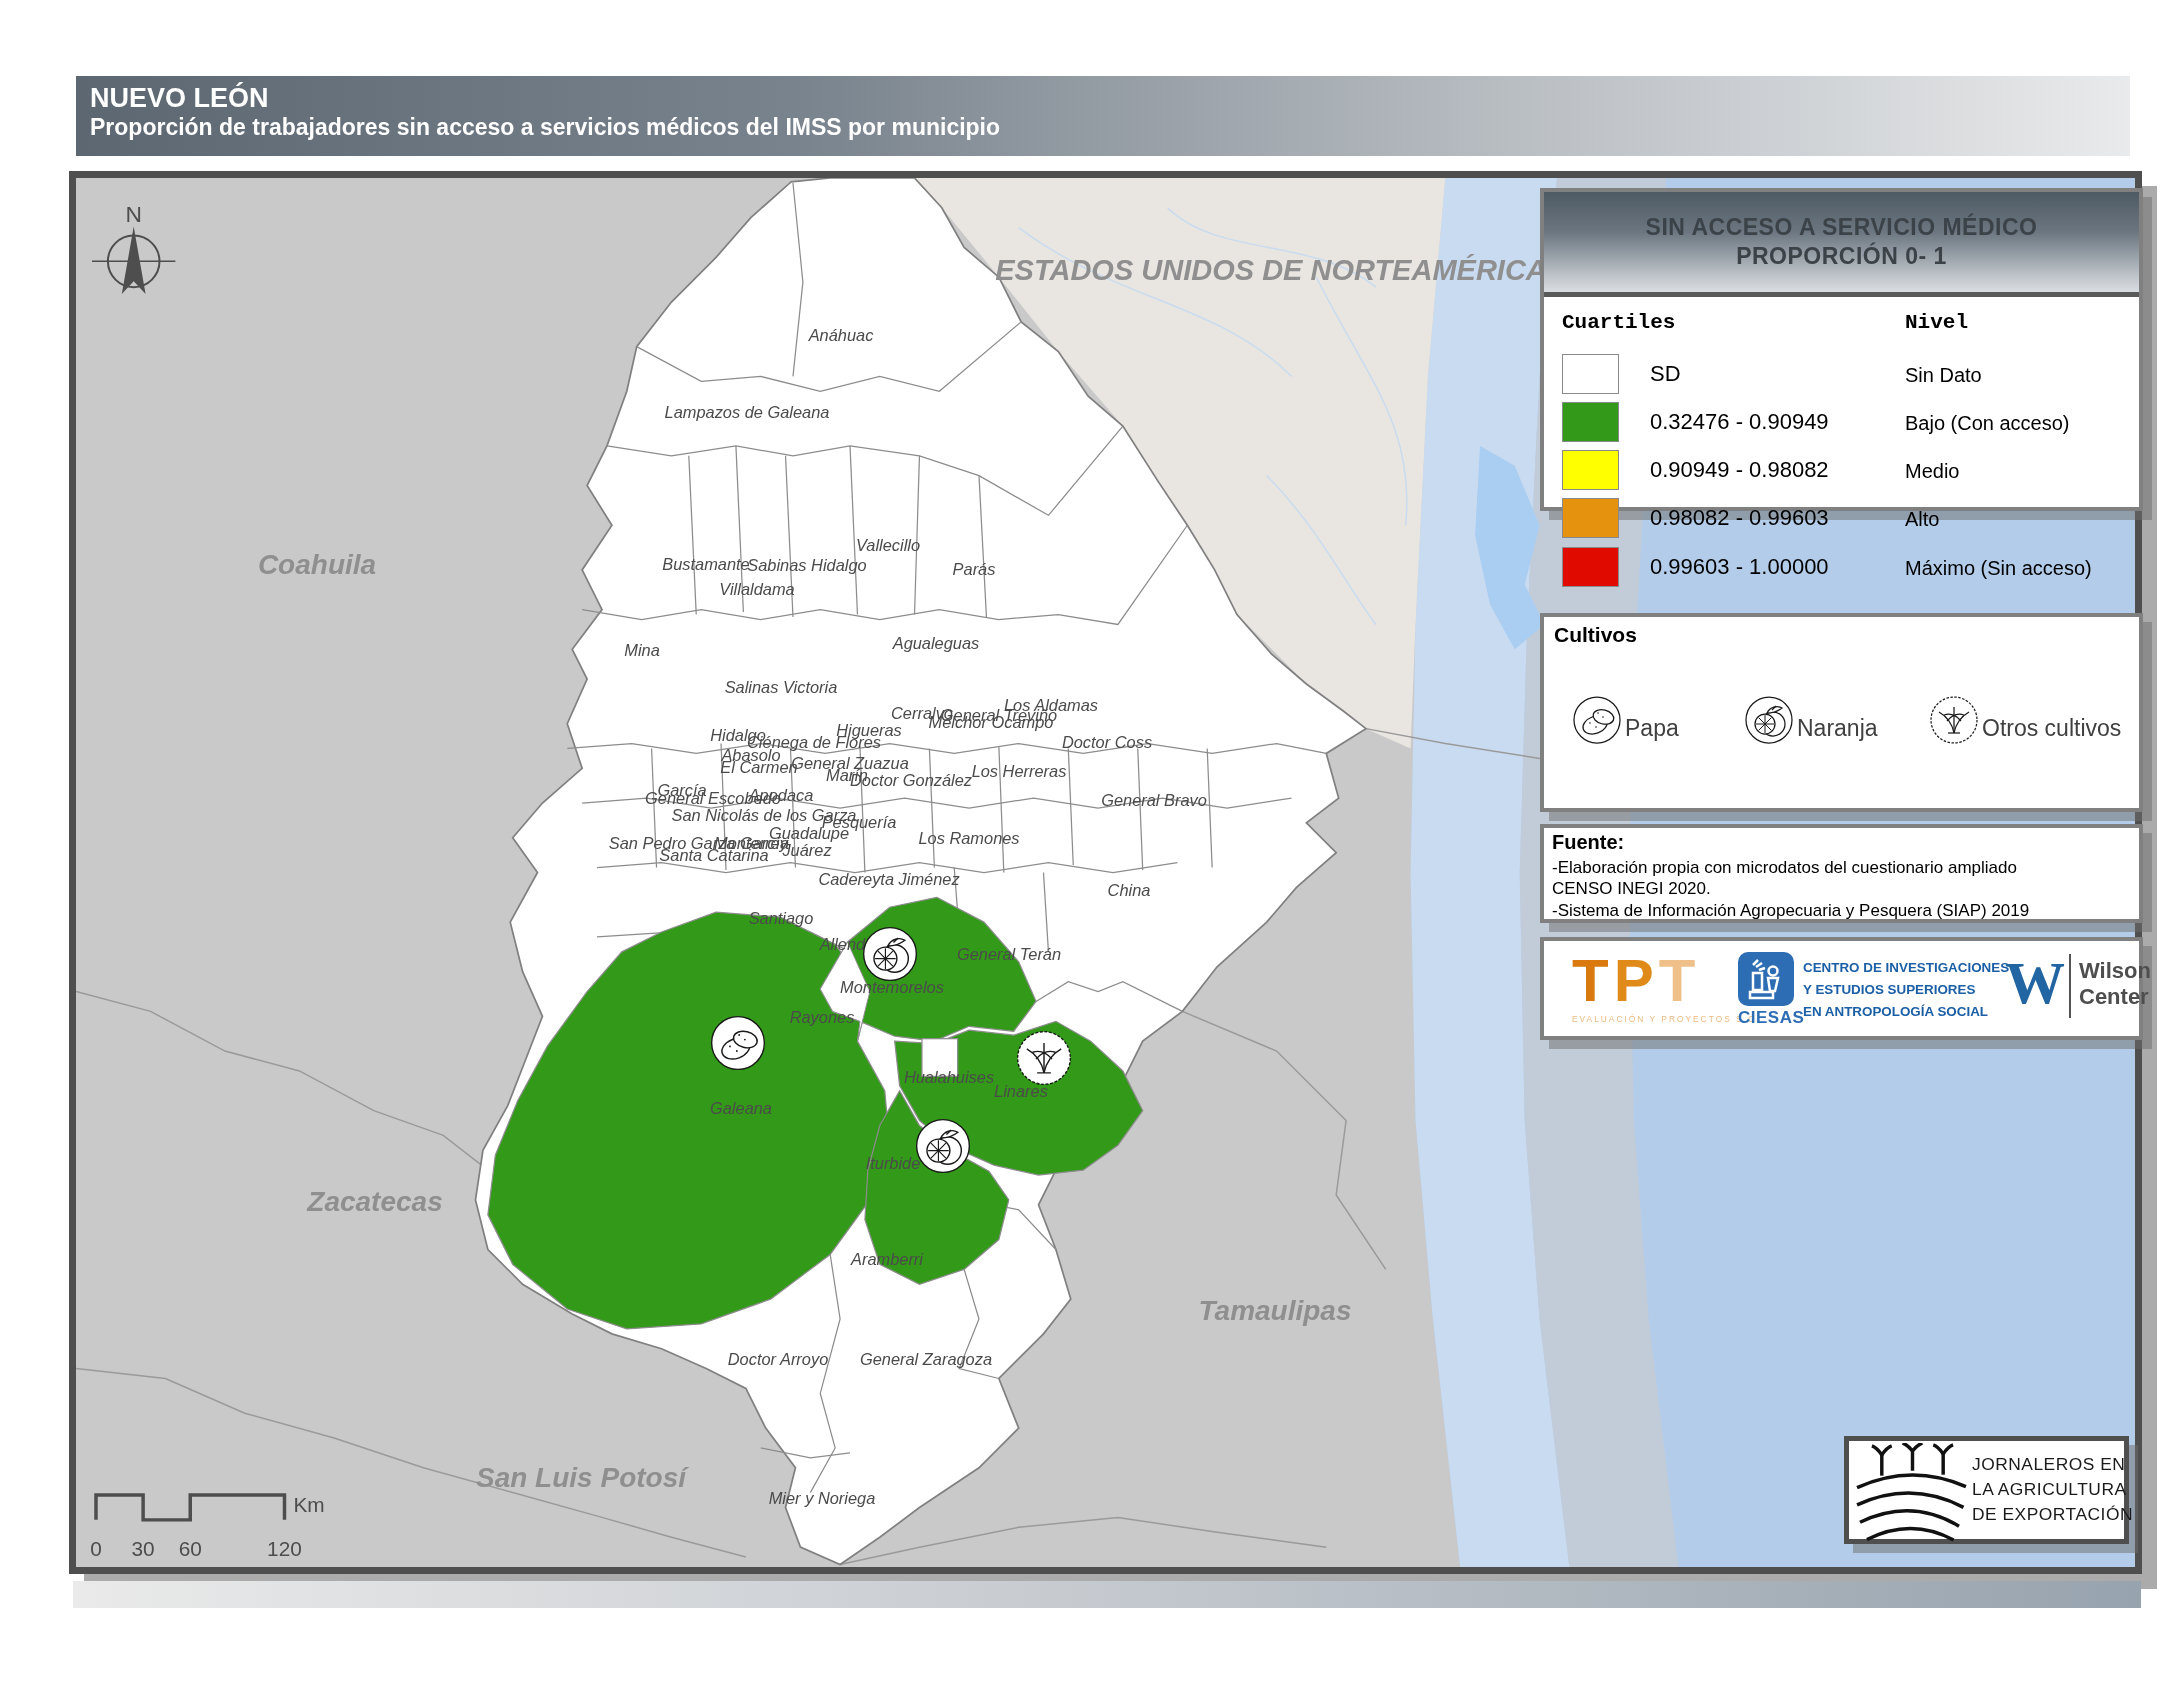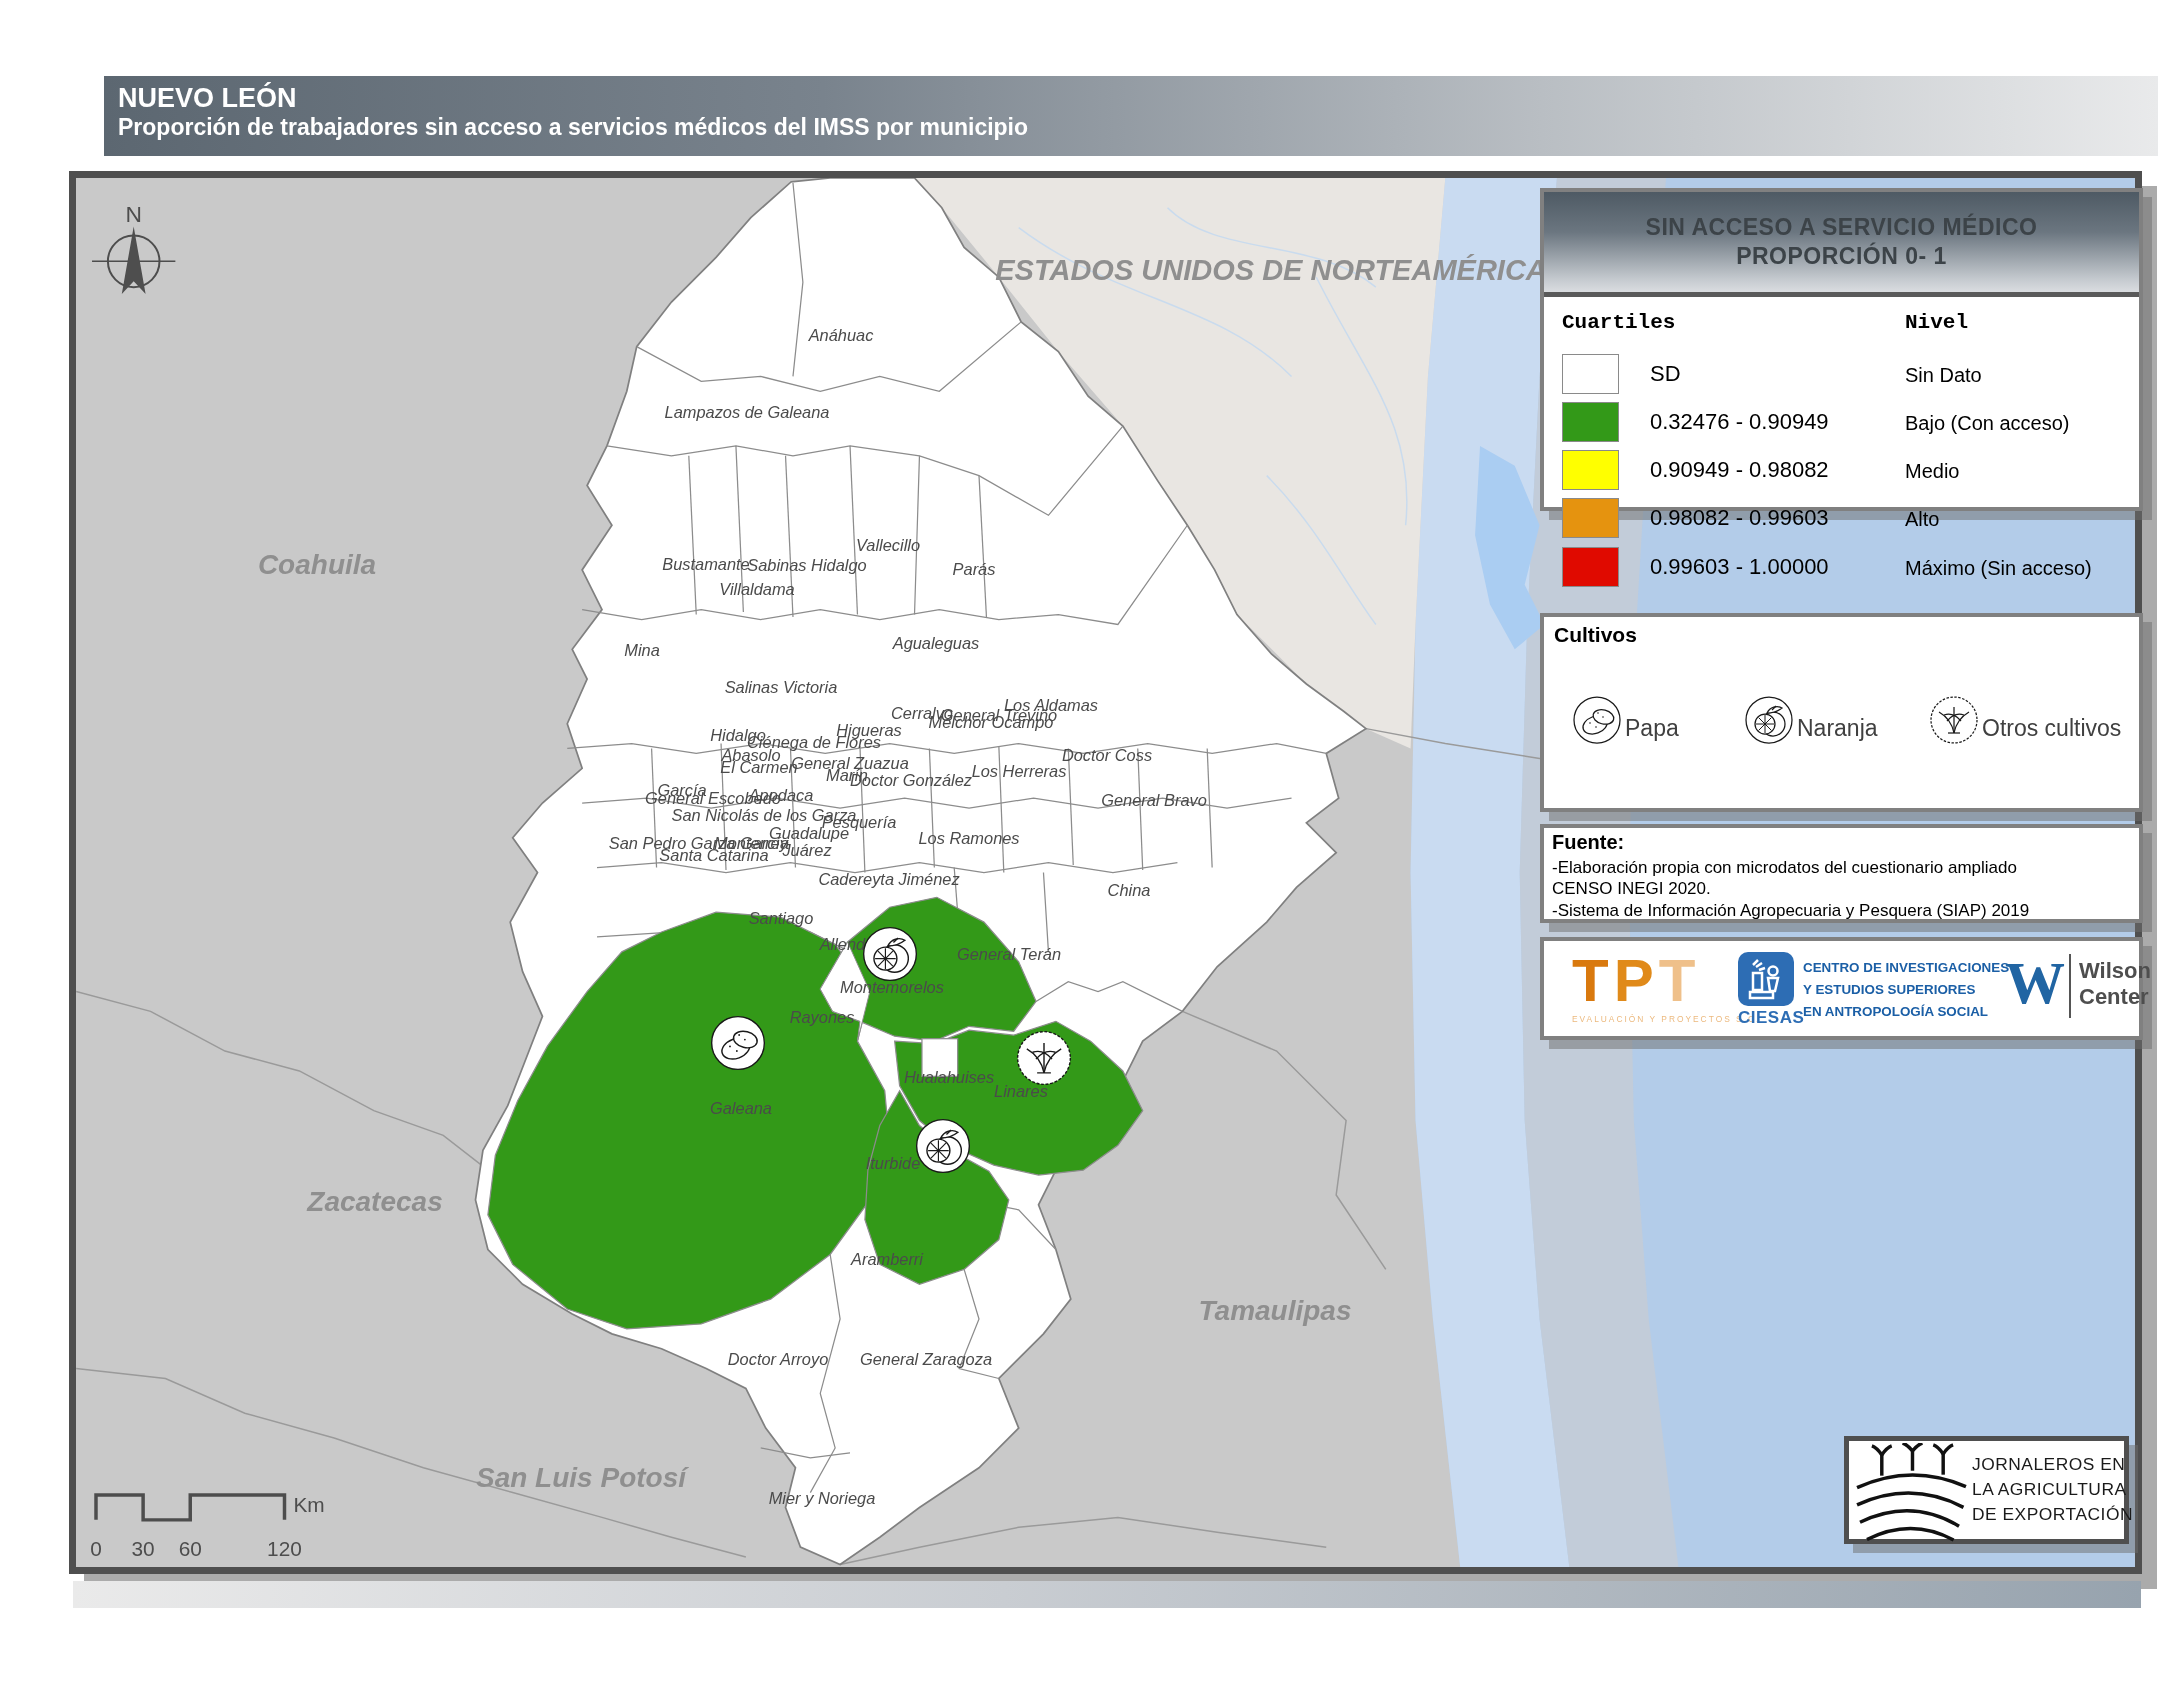--- a/index.html
+++ b/index.html
@@ -3,21 +3,21 @@
 <meta charset="utf-8">
 <style>
   html,body{margin:0;padding:0;}
   body{width:2183px;height:1687px;position:relative;background:#ffffff;
        font-family:"Liberation Sans", sans-serif;}
   .abs{position:absolute;}
 
   
   #title-bar{left:76px;top:76px;width:2054px;height:80px;
     background:linear-gradient(90deg,#5c6771 0%,#79838d 35%,#b9bec3 70%,#e9eaeb 100%);
-    color:#ffffff;padding:7px 0 0 14px;box-sizing:border-box;margin-left:28px;}
+    color:#ffffff;padding:7px 0 0 14px;box-sizing:border-box;}
   #title-bar .t1{font-size:27px;font-weight:bold;line-height:30px;}
   #title-bar .t2{font-size:23px;font-weight:bold;line-height:29px;}
 
   
   #map-frame{left:69px;top:171px;width:2059px;height:1389px;
     border:7px solid #4f4f4f;background:#c9c9c9;
     box-shadow:15px 15px 0 0 #ababab;overflow:hidden;}
   #map-svg{position:absolute;left:0;top:0;}
   #label-layer{position:absolute;left:0;top:0;width:2059px;height:1389px;pointer-events:none;}
   .muni-label{position:absolute;transform:translate(-50%,-50%);
@@ -237,21 +237,21 @@
       <div class="muni-label" style="left: 731px; top: 387px;">Sabinas Hidalgo</div>
       <div class="muni-label" style="left: 812px; top: 367px;">Vallecillo</div>
       <div class="muni-label" style="left: 898px; top: 391px;">Parás</div>
       <div class="muni-label" style="left: 566px; top: 472px;">Mina</div>
       <div class="muni-label" style="left: 705px; top: 509px;">Salinas Victoria</div>
       <div class="muni-label" style="left: 860px; top: 465px;">Agualeguas</div>
       <div class="muni-label" style="left: 923px; top: 489px; margin-top: 48px;">General Treviño</div>
       <div class="muni-label" style="left: 846px; top: 535px;">Cerralvo</div>
       <div class="muni-label" style="left: 915px; top: 544px;">Melchor Ocampo</div>
       <div class="muni-label" style="left: 975px; top: 527px;">Los Aldamas</div>
-      <div class="muni-label" style="left: 1031px; top: 577px; text-align: right;">Doctor Coss</div>
+      <div class="muni-label" style="left: 1031px; top: 564px; text-align: right;">Doctor Coss</div>
       <div class="muni-label" style="left: 793px; top: 552px;">Higueras</div>
       <div class="muni-label" style="left: 662px; top: 557px;">Hidalgo</div>
       <div class="muni-label" style="left: 738px; top: 564px;">Ciénega de Flores</div>
       <div class="muni-label" style="left: 675px; top: 577px;">Abasolo</div>
       <div class="muni-label" style="left: 683px; top: 589px;">El Carmen</div>
       <div class="muni-label" style="left: 774px; top: 585px;">General Zuazua</div>
       <div class="muni-label" style="left: 771px; top: 597px;">Marín</div>
       <div class="muni-label" style="left: 835px; top: 602px;">Doctor González</div>
       <div class="muni-label" style="left: 943px; top: 593px;">Los Herreras</div>
       <div class="muni-label" style="left: 606px; top: 612px;">García</div>

